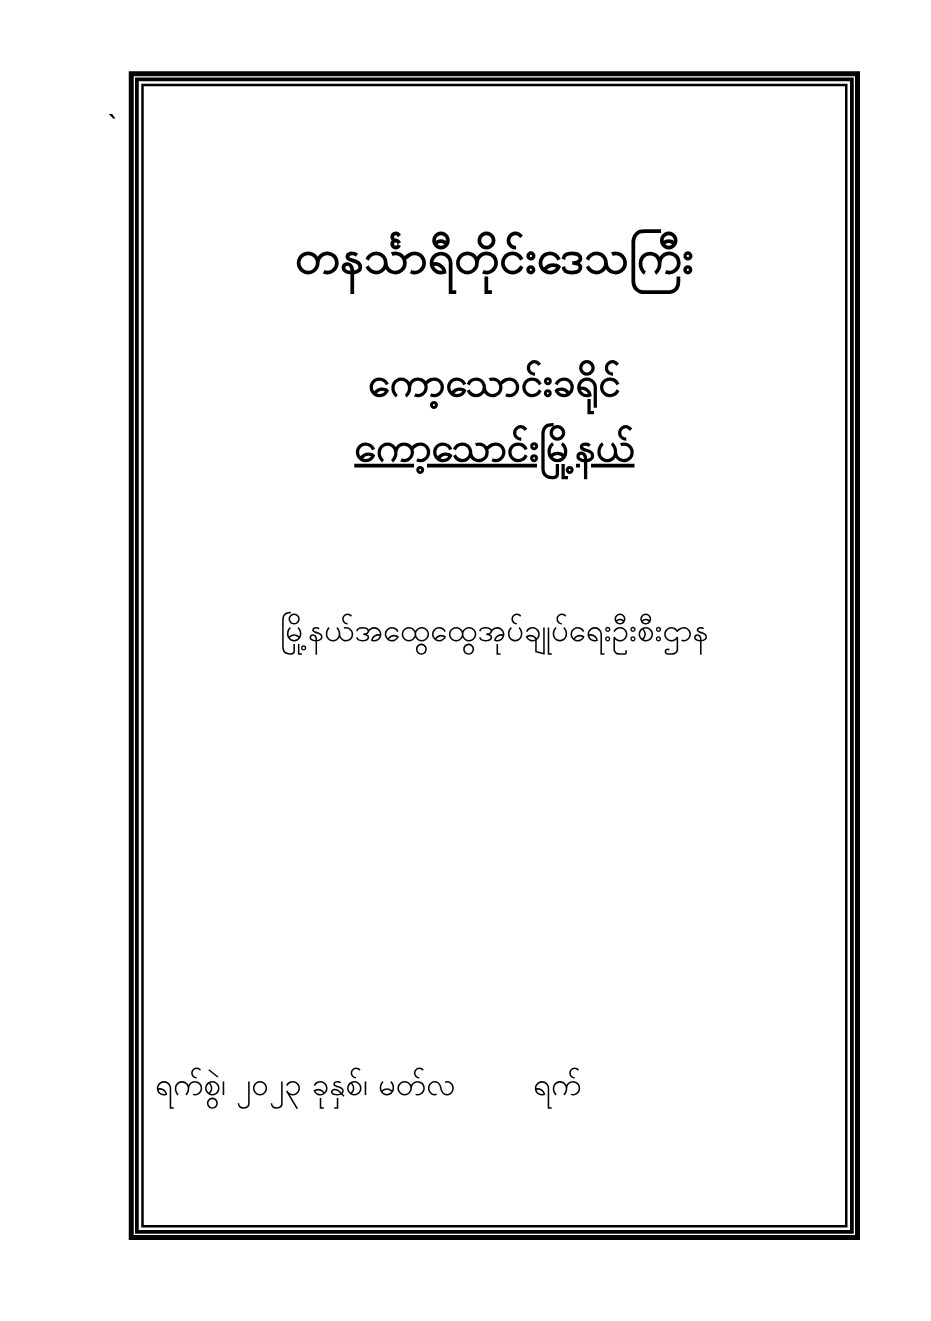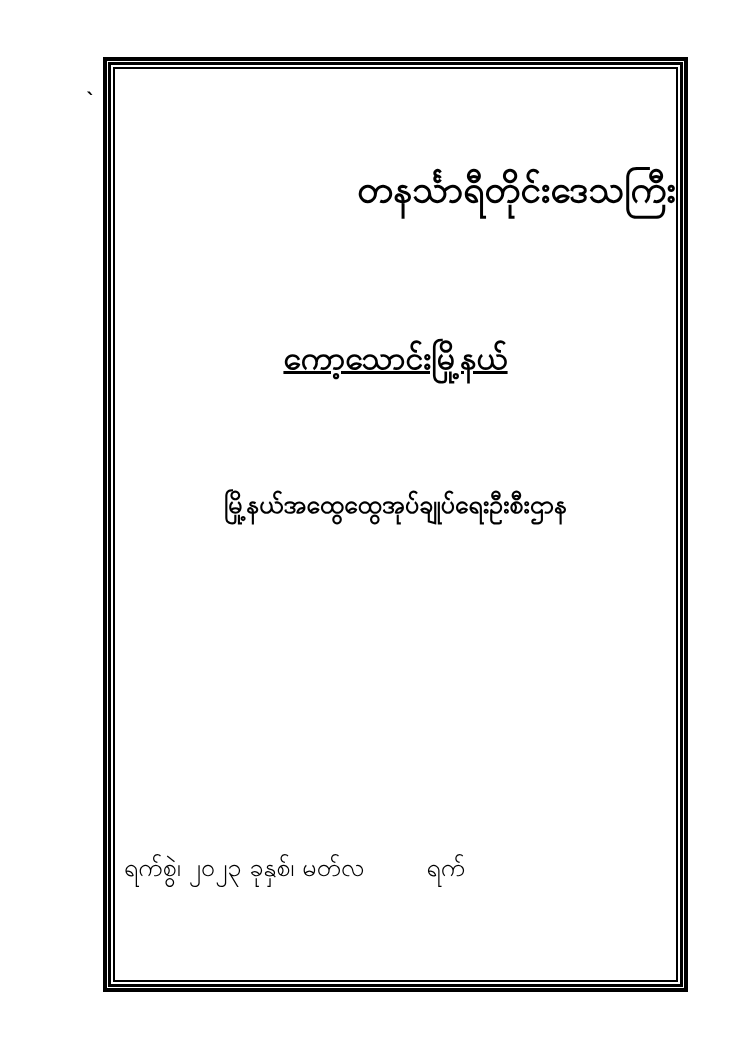--- a/index.html
+++ b/index.html
@@ -56,37 +56,36 @@
   .center-line{
     position:absolute;
     left:0;
     right:0;
     margin:0;
     text-align:center;
     font-weight:700;
     line-height:1.45;
   }
   .region-title{
-    top:94px;
+    top:110px;
     font-size:37px;
-    text-align:right;
   }
   .district-title{
     top:214px;
     font-size:32px;
   }
   .township-title{
     top:266px;
     font-size:32px;
     text-decoration:underline;
   }
   .department-name{
     top:418px;
     font-size:25px;
-    font-weight:700;
+    font-weight:400;
     text-align:center;
   }
   .document-title{
     top:472px;
     font-size:33px;
   }
   .date-line{
     position:absolute;
     left:9px;
     top:780px;
@@ -107,20 +106,21 @@
 <div>
 
   <span class="stray-mark">`</span>
 
   <div class="frame-outer">
     <div class="frame-mid">
       <div class="frame-inner">
 
         <h1 class="center-line region-title">တနင်္သာရီတိုင်းဒေသကြီး</h1>
 
+        <h2 class="center-line district-title">ကော့သောင်းခရိုင်</h2>
 
         <h2 class="center-line township-title">ကော့သောင်းမြို့နယ်</h2>
 
         <div class="center-line department-name">မြို့နယ်အထွေထွေအုပ်ချုပ်ရေးဦးစီးဌာန</div>
 
 
         <div class="date-line">
           <span>ရက်စွဲ၊ ၂၀၂၃ ခုနှစ်၊ မတ်လ</span><span class="date-day-blank"></span><span>ရက်</span>
         </div>
 

